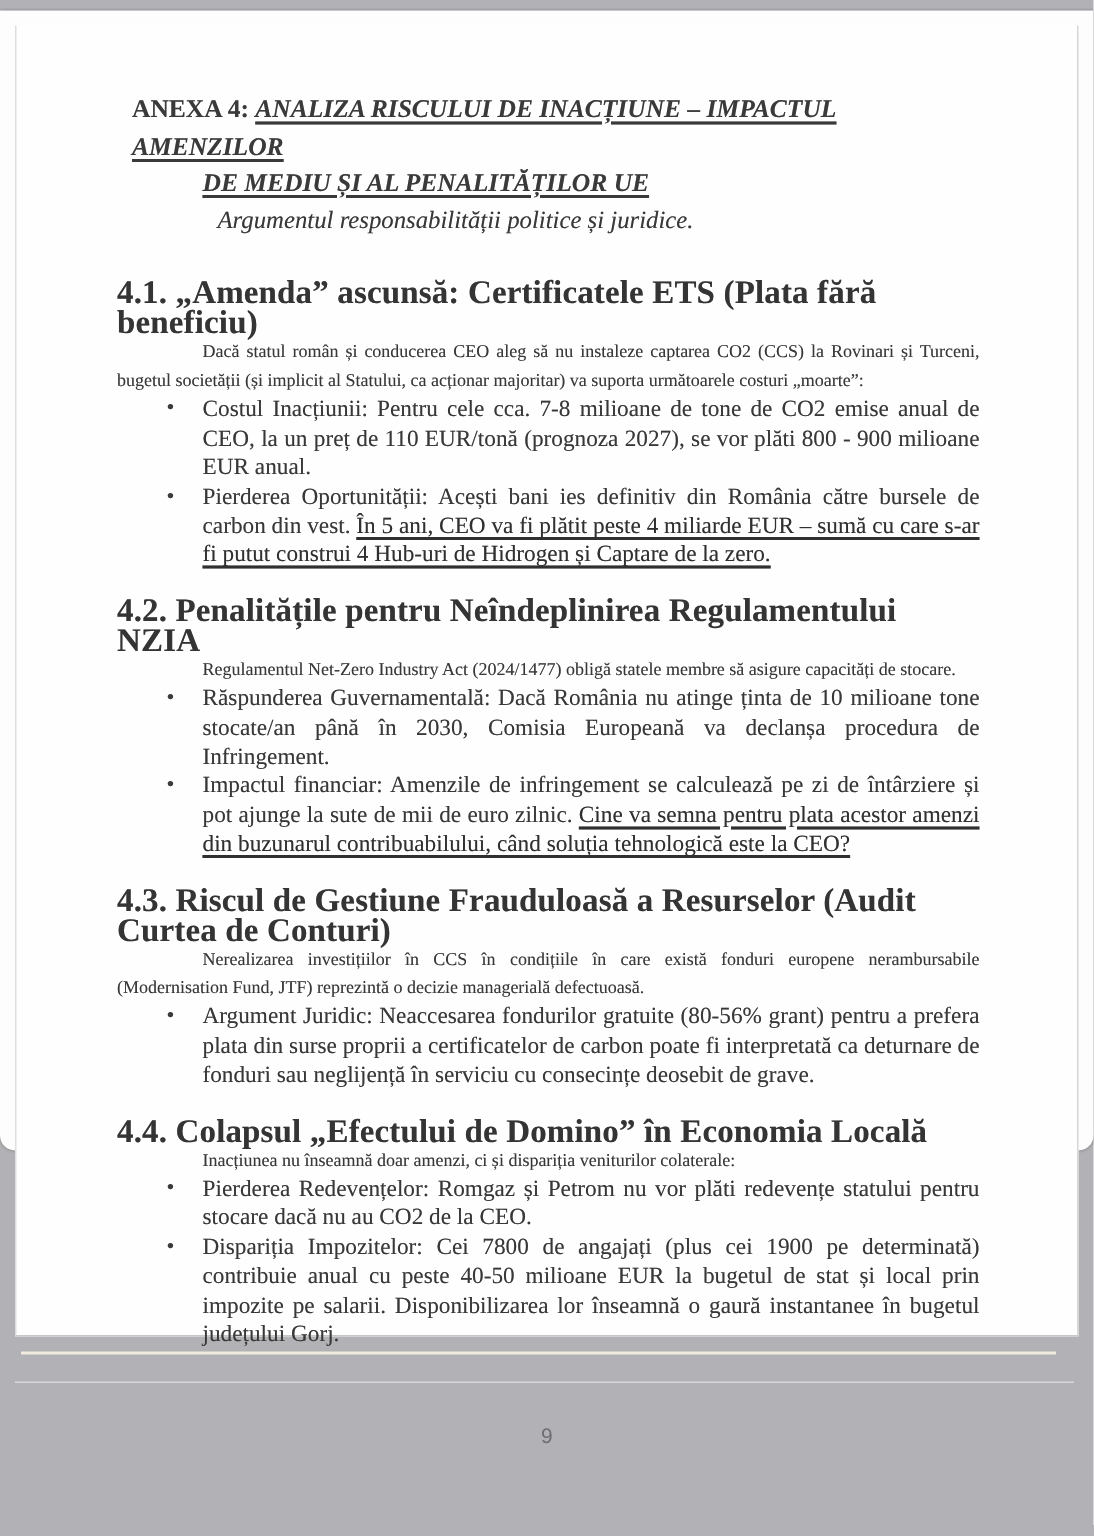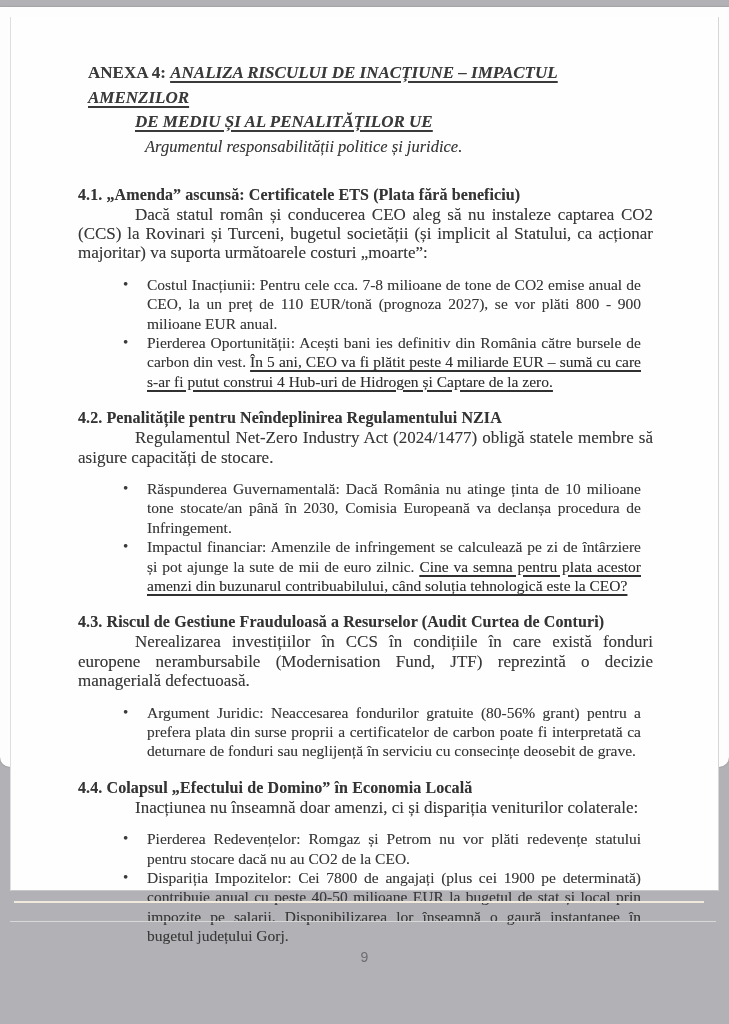--- a/index.html
+++ b/index.html
@@ -43,28 +43,28 @@
     text-decoration-thickness:1.7px;
     text-underline-offset:3px;
   }
   .tl2{margin-left:47px;}
   .subtitle{
     font-style:italic;font-size:16.5px;line-height:23px;margin-left:67px;
   }
   .sec{margin-top:17px;}
   .sec-first{margin-top:27px;}
   .sec-h{
-    margin:0;font-weight:bold;font-size:16px;line-height:20px;
+    margin:0;font-weight:bold;font-size:22px;line-height:20px;
     letter-spacing:.1px;color:#343434;
   }
   .sec-p{
-    margin:0;font-size:17px;line-height:19.4px;
+    margin:0;font-size:12px;line-height:19.4px;
     text-align:justify;text-indent:57px;
   }
-  .blist{margin:12px;padding:0 0 0 57px;list-style:none;}
+  .blist{margin:0;padding:0 0 0 57px;list-style:none;}
   .bi{
     position:relative;font-size:15.5px;line-height:19.4px;text-align:justify;
   }
   .bi::before{
     content:"\2022";
     position:absolute;left:-24px;top:0;
     font-size:15px;color:#3a3a3a;
   }
   .bem{
     font-weight:normal;

